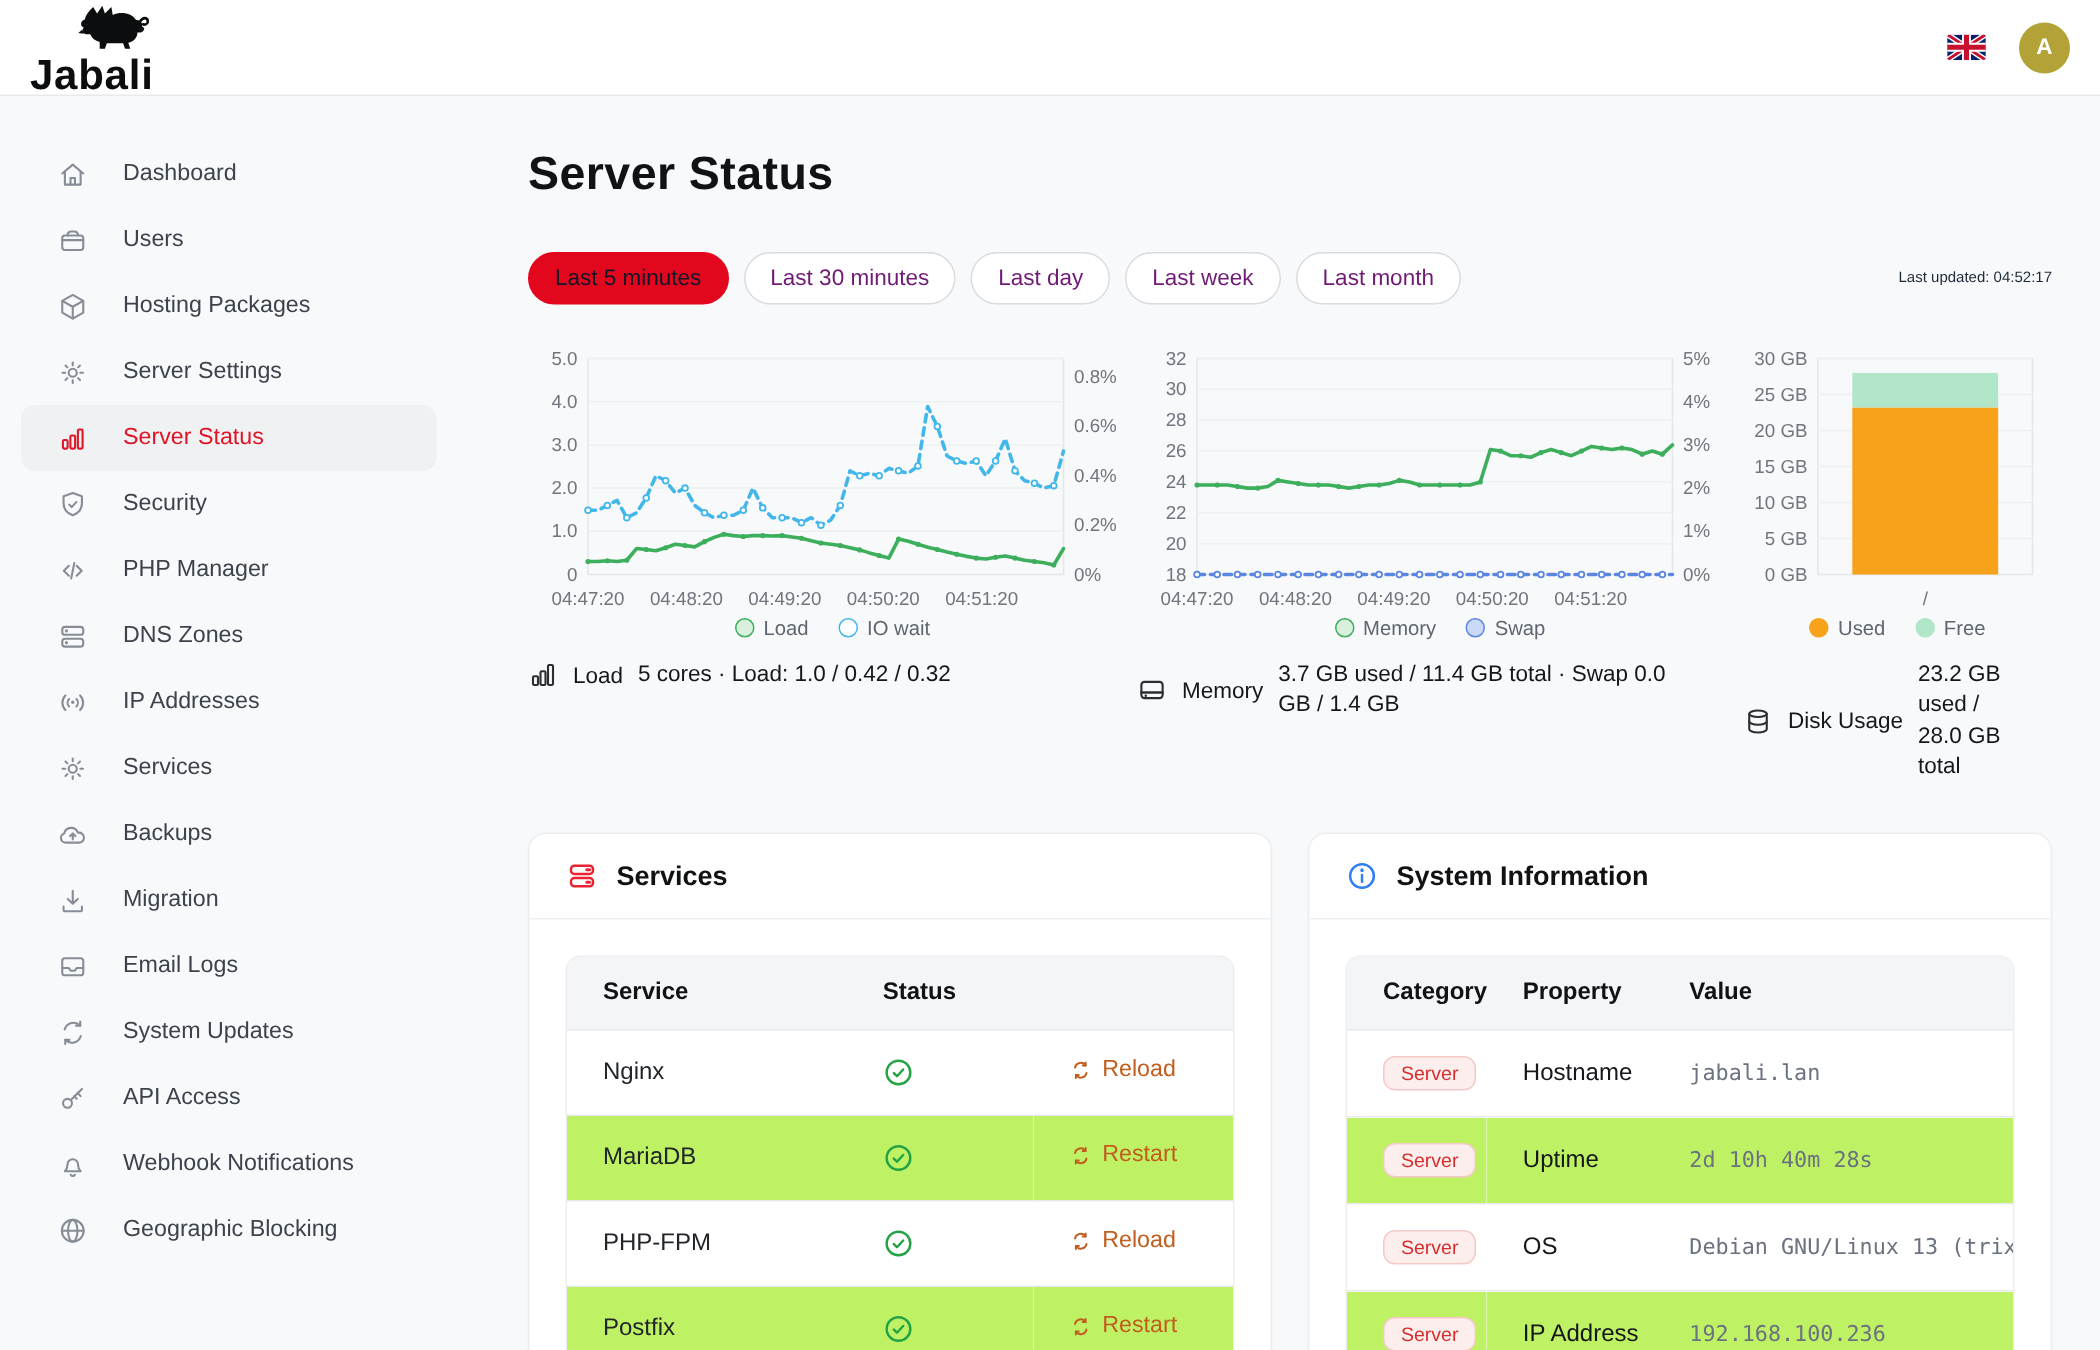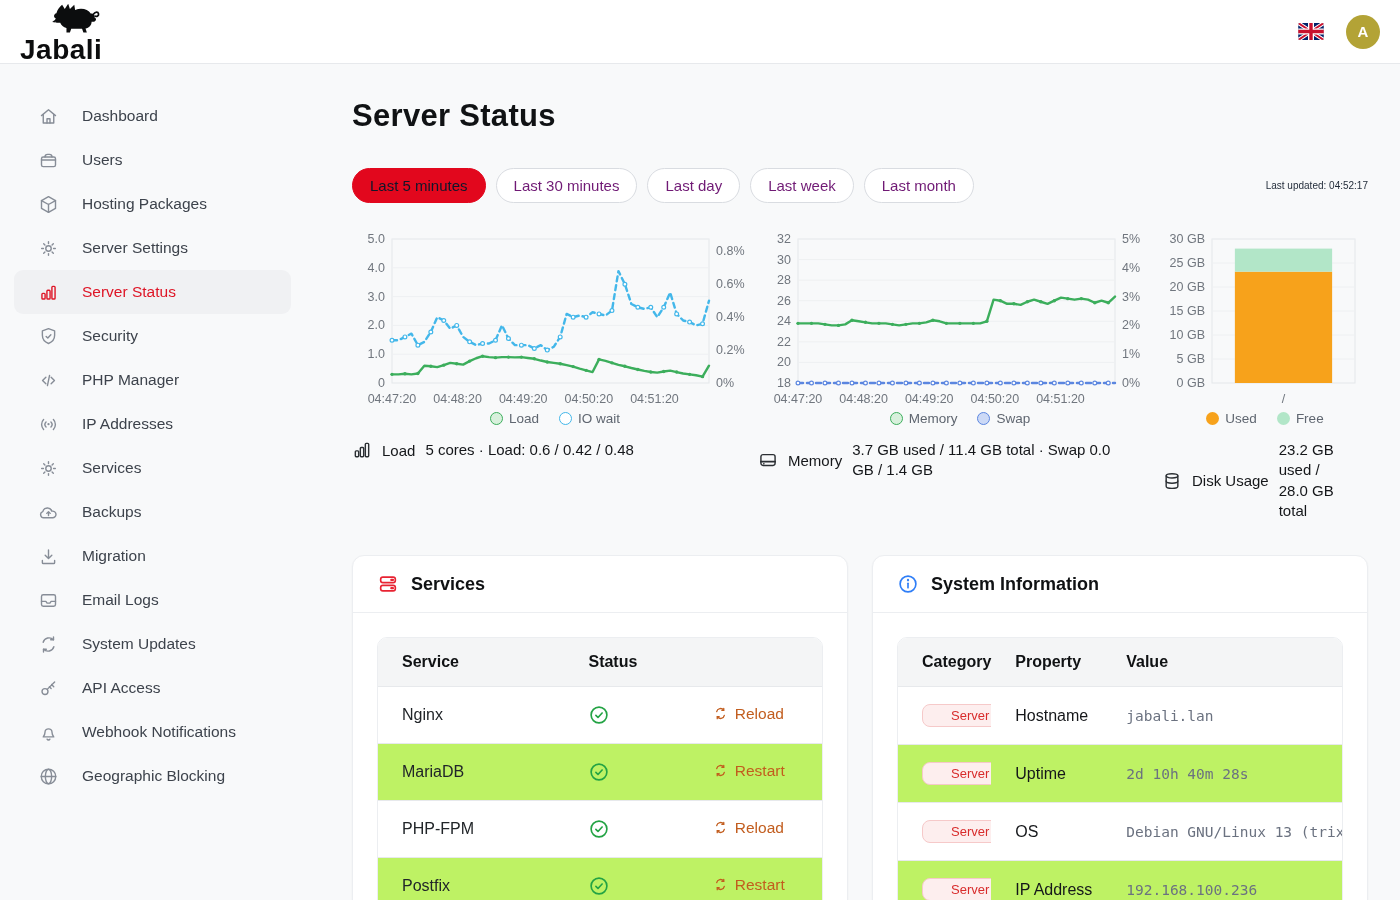--- a/index.html
+++ b/index.html
@@ -66,21 +66,21 @@
     background:#f4f5f6; padding:15px 0 15px 24px; }
   td { padding:17px 0 17px 24px; font-size:16px; border-top:1px solid #e7e9ec; white-space:nowrap; overflow:hidden; }
   tr.alt td { background:#bef264; }
   .svc-status svg { width:22px; height:22px; stroke:#23a344; fill:none; stroke-width:1.8;
     stroke-linecap:round; stroke-linejoin:round; vertical-align:middle; }
   .svc-action { padding-right:24px; }
   .action-link { color:#c25d1e; text-decoration:none; font-size:15.5px; display:inline-flex; align-items:center; gap:7px; cursor:pointer; }
   .action-link svg { width:15px; height:15px; stroke:#c25d1e; fill:none; stroke-width:2.1;
     stroke-linecap:round; stroke-linejoin:round; }
   .badge { display:inline-block; font-size:13px; color:#d82c2c; background:#fdeeee;
-    border:1px solid #f6c9c9; border-radius:8px; padding:3px 28px; }
+    border:1px solid #f6c9c9; border-radius:8px; padding:3px 11px; }
   .mono { font-family:"DejaVu Sans Mono","Liberation Mono",monospace; font-size:14.5px; color:#6b7280; }
   .prop { color:#15171a; }
 
   svg text { font-family:"Liberation Sans","DejaVu Sans",sans-serif; }
 </style>
 </head>
 <body>
 
 <header class="topbar">
   <div class="brand">
@@ -151,20 +151,28 @@
           <path d="M12 3l7 2.6v5.1c0 4.4-2.9 7.8-7 9.3-4.1-1.5-7-4.9-7-9.3V5.6z"></path>
           <path d="M9.3 11.9l1.9 1.9 3.5-3.8"></path>
         </svg>
         <span>Security</span>
       </div>
       <div class="nav-item">
         <svg viewBox="0 0 24 24">
           <path d="M9 8.2 5.2 12 9 15.8M15 8.2 18.8 12 15 15.8M13.2 6.2l-2.4 11.6"></path>
         </svg>
         <span>PHP Manager</span>
+      </div>
+      <div class="nav-item">
+        <svg viewBox="0 0 24 24">
+          <rect x="4" y="4.5" width="16" height="6" rx="2.2"></rect>
+          <rect x="4" y="13.5" width="16" height="6" rx="2.2"></rect>
+          <path d="M7.2 7.5h.01M7.2 16.5h.01" stroke-width="2.4"></path>
+        </svg>
+        <span>DNS Zones</span>
       </div>
       <div class="nav-item">
         <svg viewBox="0 0 24 24">
           <path d="M12 11.6v.01" stroke-width="2.6"></path>
           <path d="M9.2 9.2a4 4 0 000 5.6M14.8 9.2a4 4 0 010 5.6M6.4 6.4a8 8 0 000 11.2M17.6 6.4a8 8 0 010 11.2"></path>
         </svg>
         <span>IP Addresses</span>
       </div>
       <div class="nav-item">
         <svg viewBox="0 0 24 24">
@@ -327,21 +335,21 @@
               <span>IO wait</span>
             </span>
           </div>
           <div class="stat">
             <svg viewBox="0 0 24 24">
               <rect x="4" y="13" width="4" height="7" rx="1"></rect>
               <rect x="10" y="9" width="4" height="11" rx="1"></rect>
               <rect x="16" y="4" width="4" height="16" rx="1"></rect>
             </svg>
             <span class="stat-label">Load</span>
-            <span class="stat-value">5 cores · Load: 0.6 / 0.42 / 0.48</span>
+            <span class="stat-value">5 cores · Load: 1.0 / 0.42 / 0.32</span>
           </div>
         </div>
         <div class="chart-cell">
           <svg viewBox="0 0 405 180" width="405" height="180">
             <rect x="40" y="10" width="317" height="144" fill="none" stroke="#e4e7ea" stroke-width="1"></rect>
             <text x="33" y="158" text-anchor="end" font-size="12.5" fill="#70767e">18</text>
             <line x1="40" y1="133.42857142857144" x2="357" y2="133.42857142857144" stroke="#eef0f2" stroke-width="1"></line>
             <text x="33" y="137.42857142857144" text-anchor="end" font-size="12.5" fill="#70767e">20</text>
             <line x1="40" y1="112.85714285714286" x2="357" y2="112.85714285714286" stroke="#eef0f2" stroke-width="1"></line>
             <text x="33" y="116.85714285714286" text-anchor="end" font-size="12.5" fill="#70767e">22</text>

